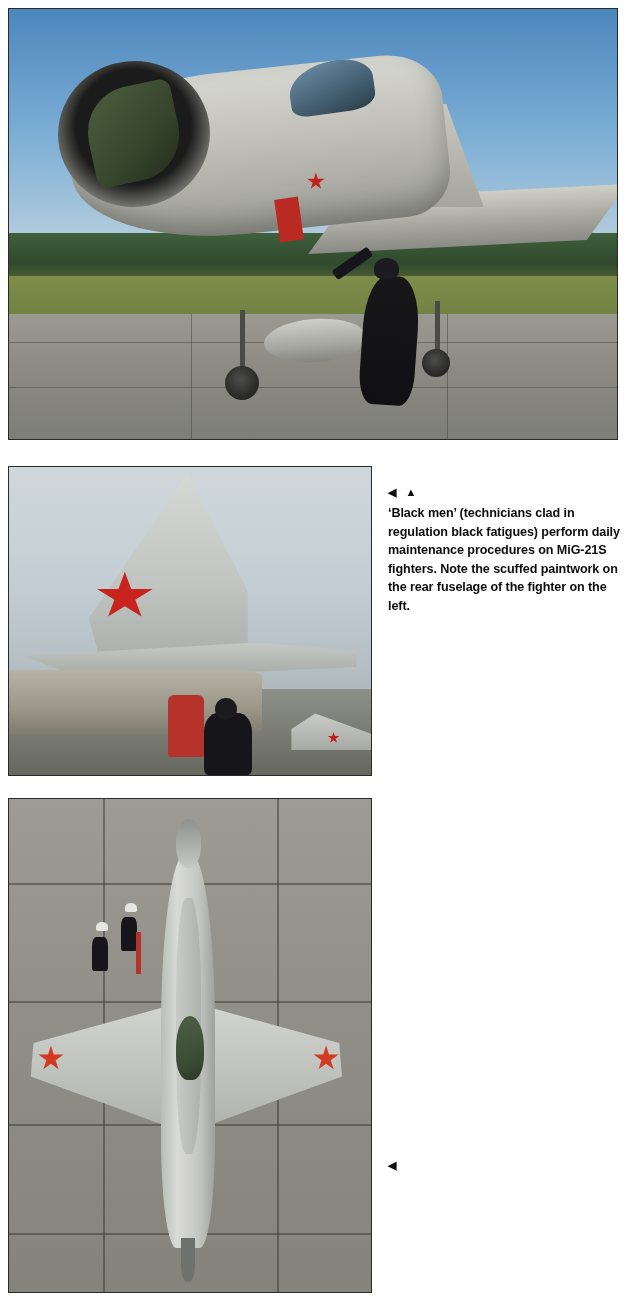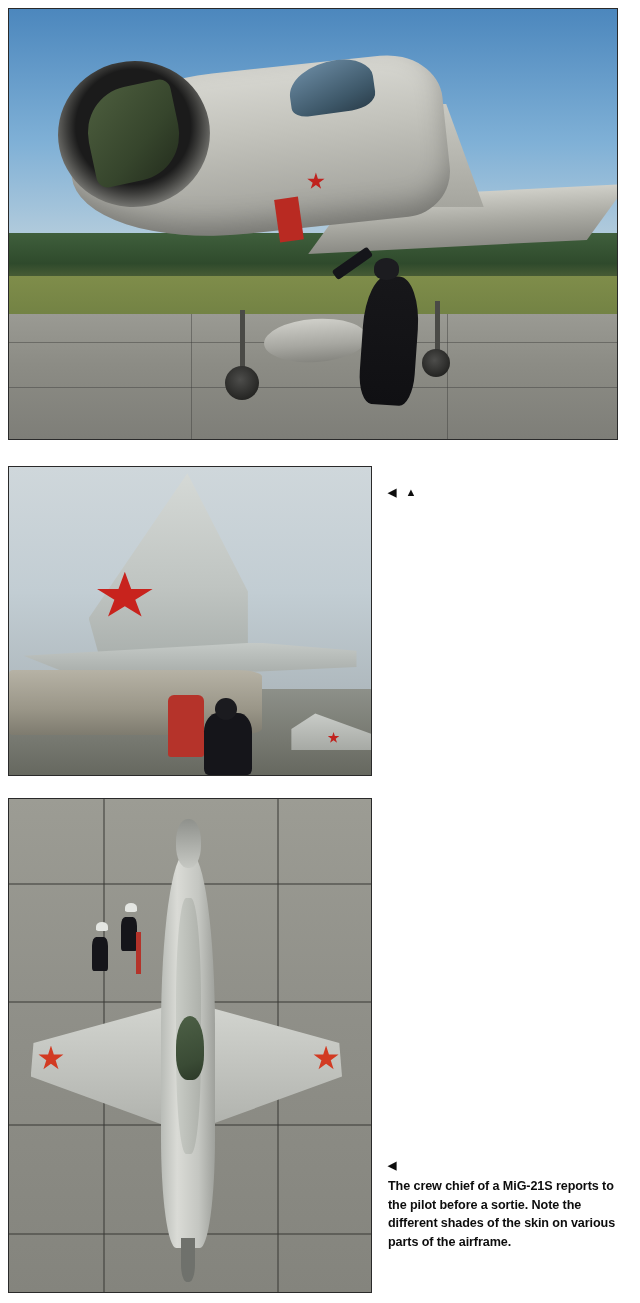--- a/index.html
+++ b/index.html
@@ -297,20 +297,21 @@
 
     <div class="layer tank-top"></div>
 
     <div class="layer tech-top"></div>
     <div class="layer tech-head"></div>
     <div class="layer tech-arm"></div>
   </div>
 
   <div class="caption" id="caption-top">
     <div class="arrows">◀ ▲</div>
+    <div>‘Black men’ (technicians clad in regulation black fatigues) perform daily maintenance procedures on MiG-21S fighters. Note the scuffed paintwork on the rear fuselage of the fighter on the left.</div>
   </div>
 
   <div class="photo" id="photo-mid">
     <div class="layer sky-mid"></div>
     <div class="layer ground-mid"></div>
     <div class="layer fin-mid"></div>
     <div class="layer star-mid"></div>
     <div class="layer stab-mid"></div>
     <div class="layer rear-fuse-mid"></div>
     <div class="layer red-cover-mid"></div>
@@ -342,16 +343,15 @@
     <div class="layer spine-bot"></div>
     <div class="layer canopy-bot"></div>
     <div class="layer star-wing" style="left:8%; top:50%;"></div>
     <div class="layer star-wing" style="left:84%; top:50%;"></div>
     <div class="layer" style="left:46%; top:4%; width:7%; height:10%; background:linear-gradient(to bottom,#8f918c,#c6c8c3); border-radius:45%;"></div>
     <div class="layer" style="left:47.5%; top:89%; width:4%; height:9%; background:#6f716c; border-radius:0 0 40% 40%;"></div>
   </div>
 
   <div class="caption" id="caption-bottom">
     <div class="arrows">◀</div>
-    <div>The crew chief of a MiG-21S reports to the pilot before a sortie. Note the different shades of the skin on various parts of the airframe.</div>
   </div>
 
 </div>
 
 </body></html>

